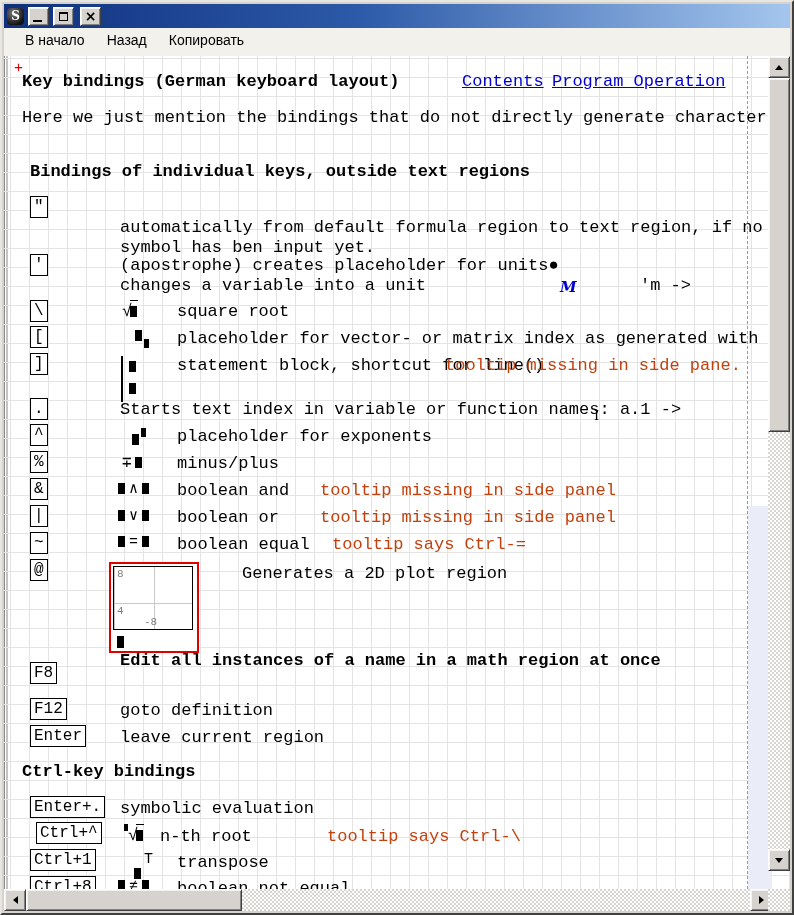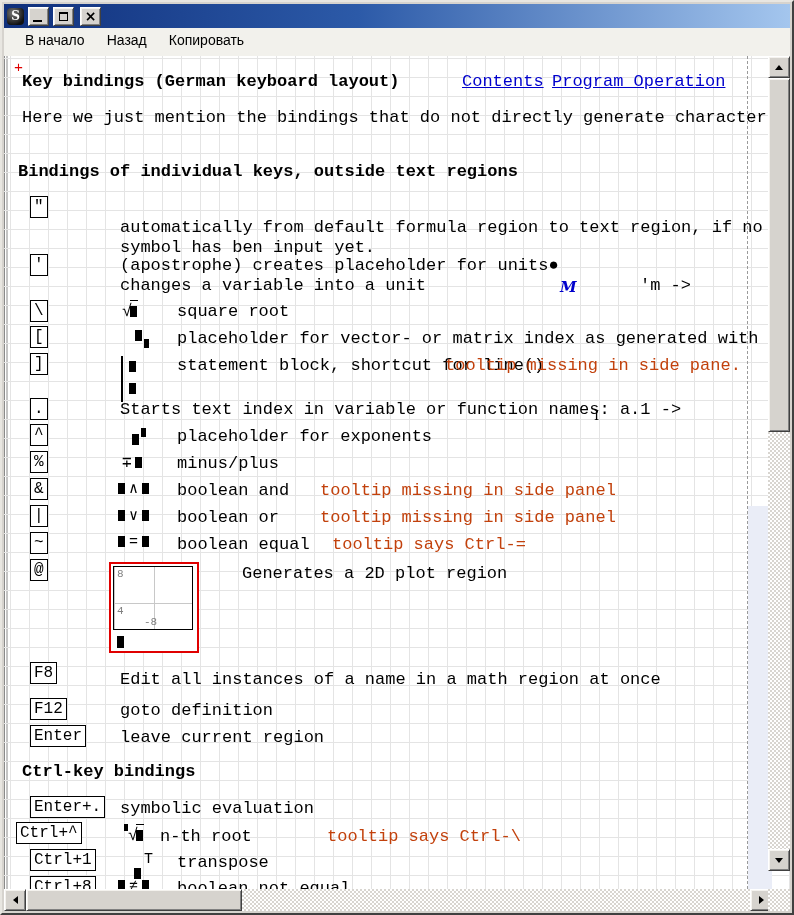--- a/index.html
+++ b/index.html
@@ -155,21 +155,21 @@
     <div class="offpage"></div>
 
     <span class="abs plus-cursor" style="left:10px;top:4px;">+</span>
 
     <span class="abs mono bold" style="left:18px;top:16px;">Key bindings (German keyboard layout)</span>
     <span class="abs mono link" style="left:458px;top:16px;text-align:center;">Contents</span>
     <span class="abs mono link" style="left:548px;top:16px;">Program Operation</span>
 
     <span class="abs mono" style="left:18px;top:52px;">Here we just mention the bindings that do not directly generate characters</span>
 
-    <span class="abs mono bold" style="left:14px;top:106px;text-align:center;">Bindings of individual keys, outside text regions</span>
+    <span class="abs mono bold" style="left:26px;top:106px;text-align:center;">Bindings of individual keys, outside text regions</span>
 
     <span class="kbox" style="left:26px;top:140px;">"</span>
     <span class="abs mono" style="left:116px;top:162px;">automatically from default formula region to text region, if no</span>
     <span class="abs mono" style="left:116px;top:182px;">symbol has ben input yet.</span>
 
     <span class="kbox" style="left:26px;top:198px;">'</span>
     <span class="abs mono" style="left:116px;top:200px;">(apostrophe) creates placeholder for units●</span>
     <span class="abs mono" style="left:116px;top:220px;">changes a variable into a unit</span>
     <span class="unit-m" style="left:556px;top:222px;">M</span>
     <span class="abs mono" style="left:636px;top:220px;">'m -&gt;</span>
@@ -223,34 +223,34 @@
       <div class="plot-area">
         <span class="plot-lbl" style="left:3px;top:1px;">8</span>
         <span class="plot-lbl" style="left:3px;top:38px;">4</span>
         <span class="plot-lbl" style="left:30px;top:49px;">-8</span>
       </div>
       <span class="plot-ph"></span>
     </div>
     <span class="abs mono" style="left:238px;top:508px;">Generates a 2D plot region</span>
 
     <span class="kbox" style="left:26px;top:606px;">F8</span>
-    <span class="abs mono" style="left:116px;top:614px;">Edit all instances of a name in a math region at once</span>
+    <span class="abs mono" style="left:116px;top:595px;font-weight:bold;">Edit all instances of a name in a math region at once</span>
 
     <span class="kbox" style="left:26px;top:642px;">F12</span>
     <span class="abs mono" style="left:116px;top:645px;">goto definition</span>
 
     <span class="kbox" style="left:26px;top:669px;">Enter</span>
     <span class="abs mono" style="left:116px;top:672px;">leave current region</span>
 
     <span class="abs mono bold" style="left:18px;top:706px;">Ctrl-key bindings</span>
 
     <span class="kbox" style="left:26px;top:740px;">Enter+.</span>
     <span class="abs mono" style="left:116px;top:743px;">symbolic evaluation</span>
 
-    <span class="kbox" style="left:12px;top:766px;">Ctrl+^</span>
+    <span class="kbox" style="left:32px;top:766px;">Ctrl+^</span>
     <span class="icon" style="left:120px;top:768px;"><span class="ph ph-xs" style="vertical-align:9px;"></span><span class="sqrt-op">√</span><span class="vinc"><span class="ph"></span></span></span>
     <span class="abs mono" style="left:156px;top:771px;">n-th root</span>
     <span class="abs mono red" style="left:323px;top:771px;">tooltip says Ctrl-\</span>
 
     <span class="kbox" style="left:26px;top:793px;">Ctrl+1</span>
     <span class="icon" style="left:128px;top:795px;"><span class="ph ph-dn"></span><span class="op-sup">T</span></span>
     <span class="abs mono" style="left:173px;top:797px;">transpose</span>
 
     <span class="kbox" style="left:26px;top:820px;">Ctrl+8</span>
     <span class="icon" style="left:114px;top:821px;"><span class="ph"></span><span class="op-mid">≠</span><span class="ph"></span></span>

